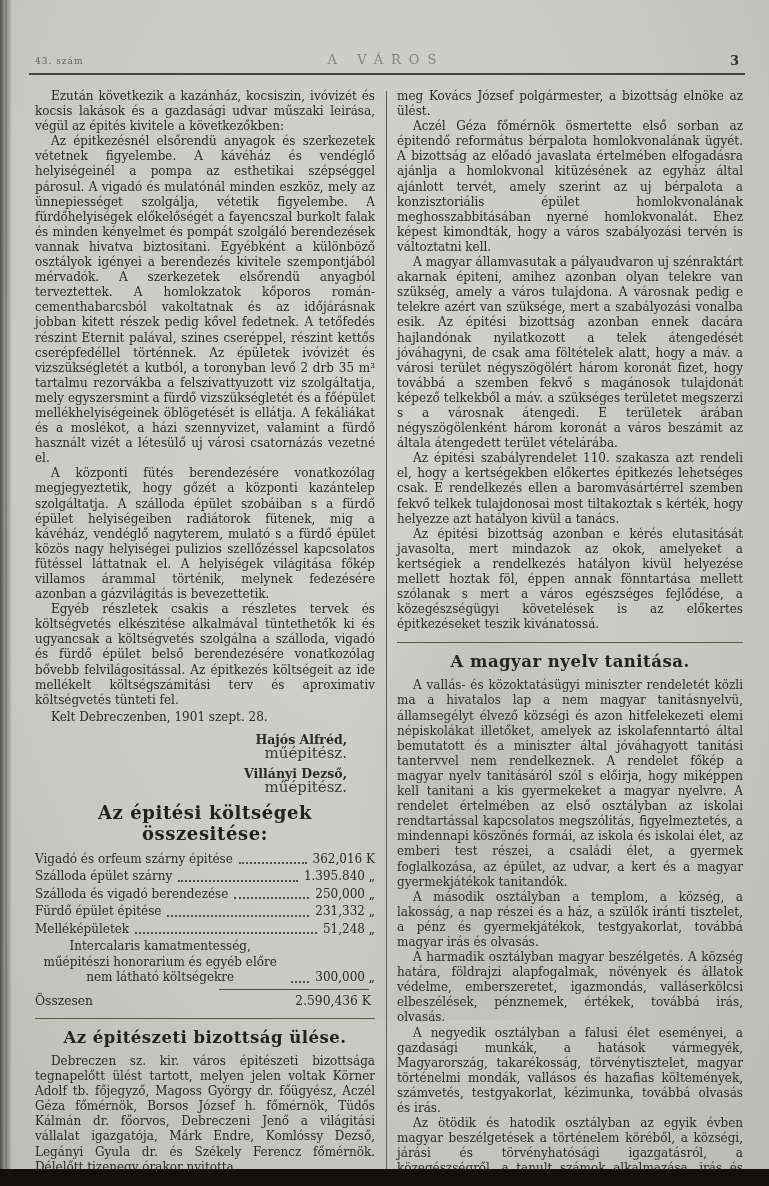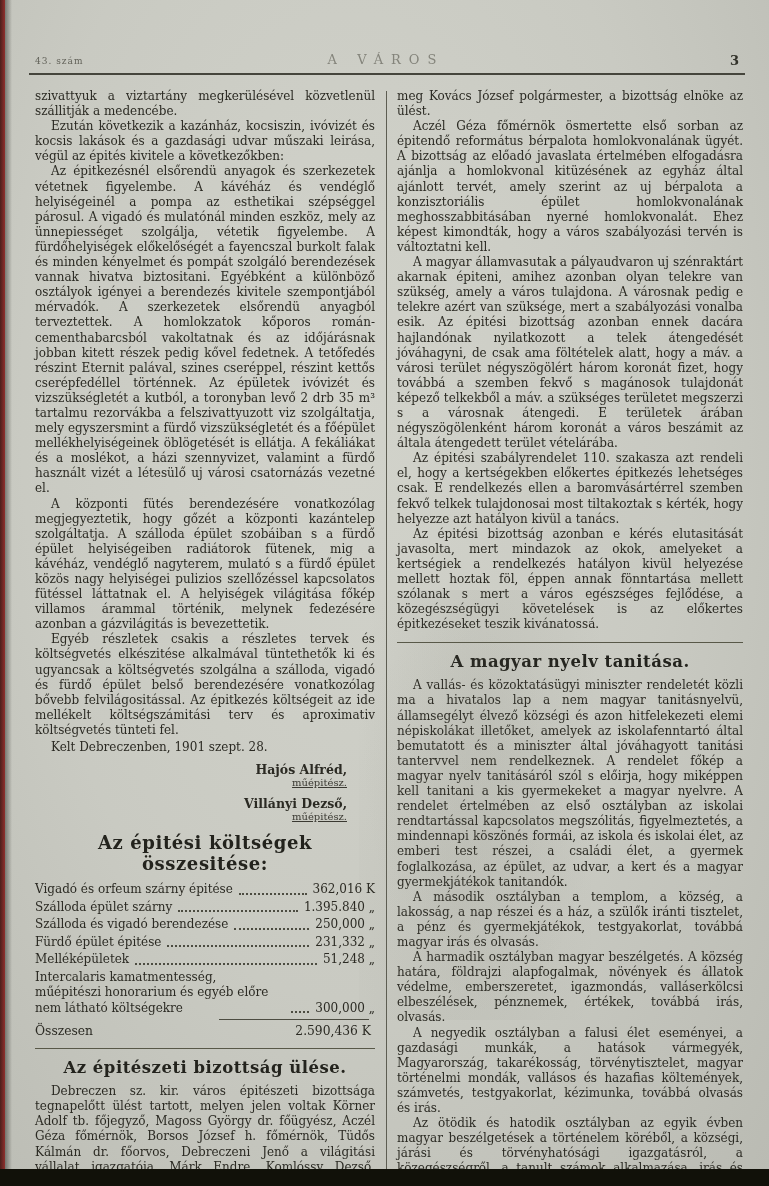--- a/index.html
+++ b/index.html
@@ -1,18 +1,18 @@
 <!DOCTYPE html>
 <html><head>
 <meta charset="utf-8">
 <style>
   * { margin:0; padding:0; box-sizing:border-box; }
   html,body { width:769px; height:1186px; overflow:hidden; }
   body { background:#15150f; font-family:"DejaVu Serif", serif; }
-  .scan { position:relative; width:769px; height:1186px; background:#ef4444; }
+  .scan { position:relative; width:769px; height:1186px; background:#ffffff; }
   .paper {
     position:absolute; left:5px; top:0; right:0; bottom:17px;
     background:radial-gradient(ellipse at 45% 35%, #d2d3cb 0%, #c9cac2 55%, #babbb3 100%);
     color:#2b2a23;
   }
   .edge-left { position:absolute; left:0; top:0; width:12px; height:100%;
     background:linear-gradient(90deg, rgba(20,20,15,0.75), rgba(20,20,15,0)); pointer-events:none; }
   .edge-bottom { position:absolute; left:0; bottom:0; width:100%; height:17px; background:#111109; }
   .ghost { position:absolute; right:160px; top:590px; width:250px; height:430px;
     background:radial-gradient(ellipse at 50% 30%, rgba(95,95,84,0.10), rgba(95,95,84,0) 70%),
@@ -30,26 +30,26 @@
   .col-left { width:340px; }
   .divider { width:1px; background:#5d5d52; margin:2px 10px 0 11px; }
   .col-right { flex:1; min-width:0; }
 
   p { font-size:12px; line-height:15.1px; text-align:justify; text-indent:16px; color:#2b2a23; }
   p.noindent { text-indent:0; }
   .dateline { text-indent:16px; margin-top:2px; }
 
   .signatures { width:62%; margin:7px 28px 4px auto; text-align:right; }
   .sig-name { font-weight:bold; font-size:12.5px; line-height:15px; }
-  .sig-title { font-size:10px; line-height:12px; margin-bottom:7px; color:#3a3932;text-decoration:underline; }
+  .sig-title { font-size:15px; line-height:12px; margin-bottom:7px; color:#3a3932; }
 
   .costs-heading { text-align:center; font-size:18px; font-weight:bold;
     letter-spacing:0.6px; margin:9px 0 8px 0; color:#23231d; }
   .cost-row { display:flex; align-items:flex-end; font-size:12px; line-height:15.5px; margin-bottom:2px; }
-  .cost-label { text-align:left; }
+  .cost-label { text-align:center; }
   .leader { flex:1; min-width:18px; border-bottom:2px dotted #4c4c41; margin:0 6px 3px 6px; }
   .cost-amount { white-space:nowrap; }
   .total-rule { width:150px; border-top:1px solid #4c4c41; margin:3px 6px 4px auto; }
   .cost-total { display:flex; justify-content:space-between; gap:28px; font-size:12.3px; padding-right:4px; }
 
   .sect-rule { border-top:1px solid #585848; margin:10px 0 0 0; }
   .section-heading { text-align:center; font-weight:bold; font-size:16.5px;
     letter-spacing:0.5px; margin:9px 0 7px 0; color:#23231d; }
 </style>
 </head>
@@ -61,21 +61,20 @@
     <div class="masthead">
       <span class="issue">43. szám</span>
       <span class="nptitle">A VÁROS</span>
       <span class="pageno">3</span>
     </div>
     <div class="head-rule"></div>
 
     <div class="columns">
 
       <div class="col-left">
-        <p class="noindent">szivattyuk a viztartány megkerülésével közvetlenül szállitják a medencébe.</p>
         <p>Ezután következik a kazánház, kocsiszin, ivóvizét és kocsis lakások és a gazdasági udvar műszaki leirása, végül az épités kivitele a következőkben:</p>
         <p>Az épitkezésnél elsőrendü anyagok és szerkezetek vétetnek figyelembe. A kávéház és vendéglő helyiségeinél a pompa az esthetikai szépséggel párosul. A vigadó és mulatónál minden eszköz, mely az ünnepiességet szolgálja, vétetik figyelembe. A fürdőhelyiségek előkelőségét a fayencszal burkolt falak és minden kényelmet és pompát szolgáló berendezések vannak hivatva biztositani. Egyébként a különböző osztályok igényei a berendezés kivitele szempontjából mérvadók. A szerkezetek elsőrendü anyagból terveztettek. A homlokzatok kőporos román-cementhabarcsból vakoltatnak és az időjárásnak jobban kitett részek pedig kővel fedetnek. A tetőfedés részint Eternit palával, szines cseréppel, részint kettős cserépfedéllel történnek. Az épületek ivóvizét és vizszükségletét a kutból, a toronyban levő 2 drb 35 m³ tartalmu rezorvákba a felszivattyuzott viz szolgáltatja, mely egyszersmint a fürdő vizszükségletét és a főépület mellékhelyiségeinek öblögetését is ellátja. A fekáliákat és a moslékot, a házi szennyvizet, valamint a fürdő használt vizét a létesülő uj városi csatornázás vezetné el.</p>
         <p>A központi fütés berendezésére vonatkozólag megjegyeztetik, hogy gőzét a központi kazántelep szolgáltatja. A szálloda épület szobáiban s a fürdő épület helyiségeiben radiátorok fütenek, mig a kávéház, vendéglő nagyterem, mulató s a fürdő épület közös nagy helyiségei pulizios szellőzéssel kapcsolatos fütéssel láttatnak el. A helyiségek világitása főkép villamos árammal történik, melynek fedezésére azonban a gázvilágitás is bevezettetik.</p>
         <p>Egyéb részletek csakis a részletes tervek és költségvetés elkészitése alkalmával tüntethetők ki és ugyancsak a költségvetés szolgálna a szálloda, vigadó és fürdő épület belső berendezésére vonatkozólag bővebb felvilágositással. Az épitkezés költségeit az ide mellékelt költségszámitási terv és aproximativ költségvetés tünteti fel.</p>
         <p class="dateline">Kelt Debreczenben, 1901 szept. 28.</p>
 
         <div class="signatures">
           <div class="sig-name">Hajós Alfréd,</div>
           <div class="sig-title">műépitész.</div>
           <div class="sig-name">Villányi Dezső,</div>

